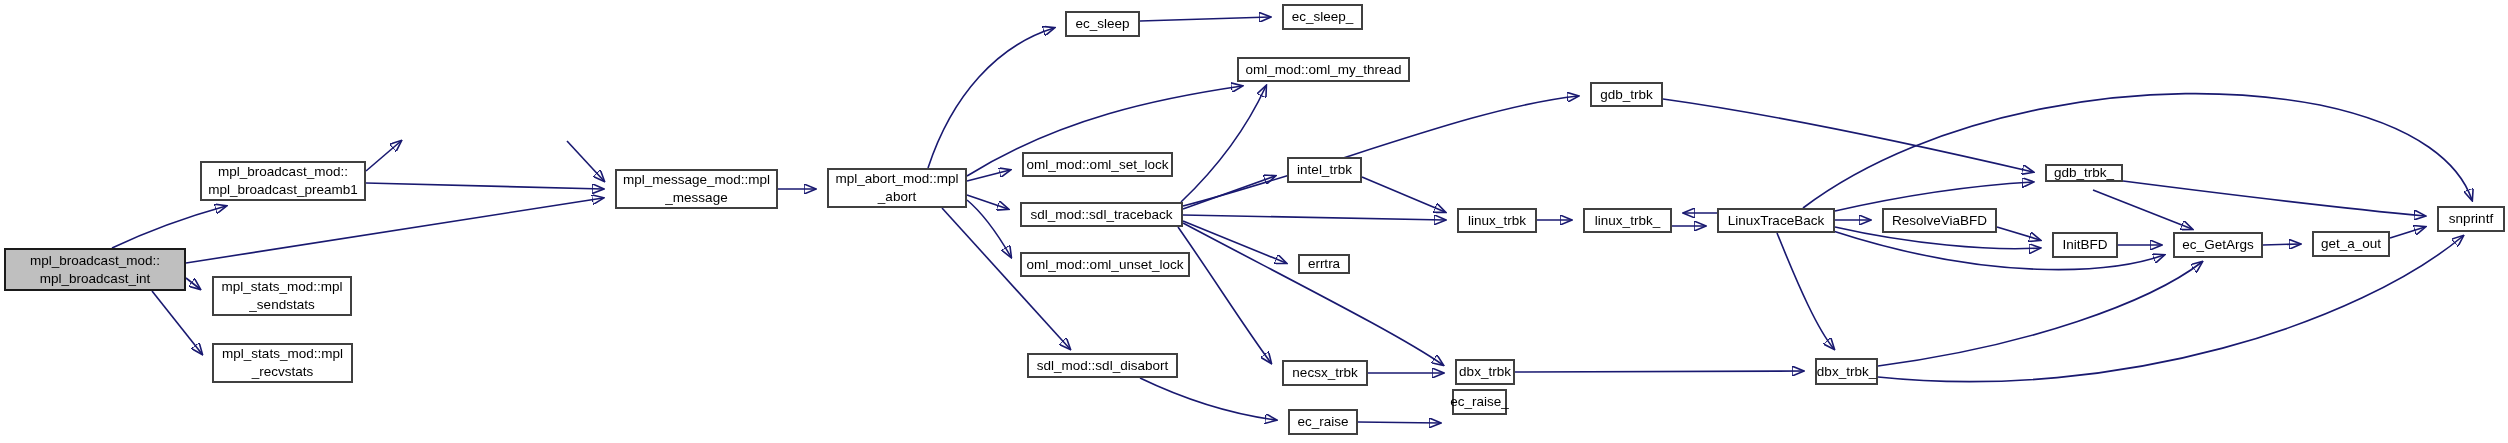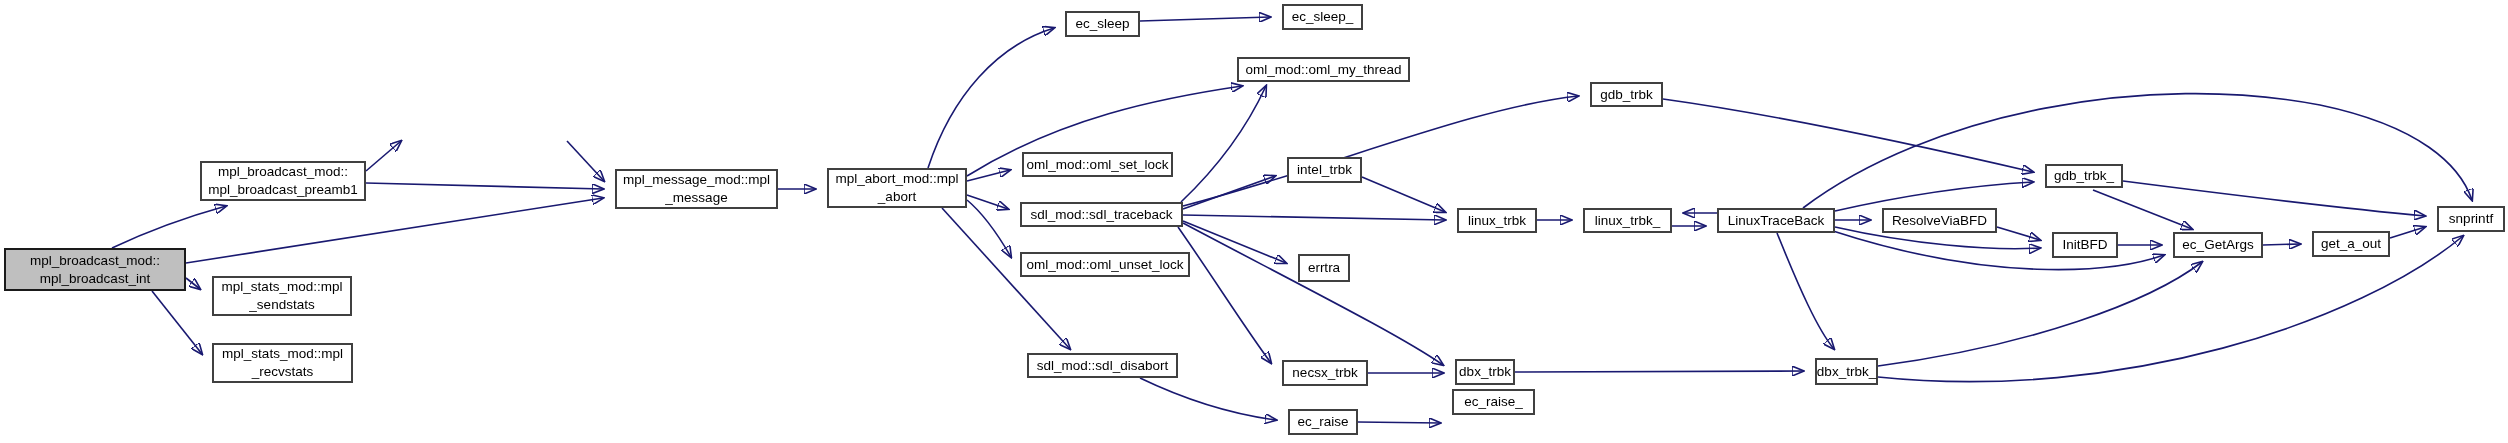--- a/index.html
+++ b/index.html
@@ -82,31 +82,31 @@
 _abort</div>
   <div class="node" style="left:615px;top:169px;width:163px;height:40px">mpl_message_mod::mpl
 _message</div>
   <div class="node" style="left:1065px;top:11px;width:75px;height:26px">ec_sleep</div>
   <div class="node" style="left:1282px;top:4px;width:81px;height:26px">ec_sleep_</div>
   <div class="node" style="left:1237px;top:57px;width:173px;height:25px">oml_mod::oml_my_thread</div>
   <div class="node" style="left:1022px;top:152px;width:151px;height:25px">oml_mod::oml_set_lock</div>
   <div class="node" style="left:1020px;top:202px;width:163px;height:25px">sdl_mod::sdl_traceback</div>
   <div class="node" style="left:1020px;top:252px;width:170px;height:25px">oml_mod::oml_unset_lock</div>
   <div class="node" style="left:1287px;top:157px;width:75px;height:26px">intel_trbk</div>
-  <div class="node" style="left:1298px;top:254px;width:52px;height:28px">errtra</div>
+  <div class="node" style="left:1298px;top:254px;width:52px;height:20px">errtra</div>
   <div class="node" style="left:1027px;top:353px;width:151px;height:25px">sdl_mod::sdl_disabort</div>
   <div class="node" style="left:1282px;top:360px;width:86px;height:26px">necsx_trbk</div>
   <div class="node" style="left:1288px;top:409px;width:70px;height:26px">ec_raise</div>
-  <div class="node" style="left:1452px;top:389px;width:83px;height:26px">ec_raise_</div>
+  <div class="node" style="left:1452px;top:389px;width:55px;height:26px">ec_raise_</div>
   <div class="node" style="left:1455px;top:359px;width:60px;height:26px">dbx_trbk</div>
   <div class="node" style="left:1457px;top:208px;width:80px;height:25px">linux_trbk</div>
   <div class="node" style="left:1583px;top:208px;width:89px;height:25px">linux_trbk_</div>
   <div class="node" style="left:1717px;top:208px;width:118px;height:25px">LinuxTraceBack</div>
   <div class="node" style="left:1590px;top:82px;width:73px;height:25px">gdb_trbk</div>
-  <div class="node" style="left:2045px;top:164px;width:78px;height:24px">gdb_trbk_</div>
+  <div class="node" style="left:2045px;top:164px;width:78px;height:18px">gdb_trbk_</div>
   <div class="node" style="left:1882px;top:208px;width:115px;height:25px">ResolveViaBFD</div>
   <div class="node" style="left:2052px;top:232px;width:66px;height:26px">InitBFD</div>
   <div class="node" style="left:2173px;top:232px;width:90px;height:26px">ec_GetArgs</div>
   <div class="node" style="left:2312px;top:231px;width:78px;height:26px">get_a_out</div>
   <div class="node" style="left:2437px;top:206px;width:68px;height:26px">snprintf</div>
   <div class="node" style="left:1815px;top:358px;width:63px;height:27px">dbx_trbk_</div>
 
 </div>
 
 </body></html>

